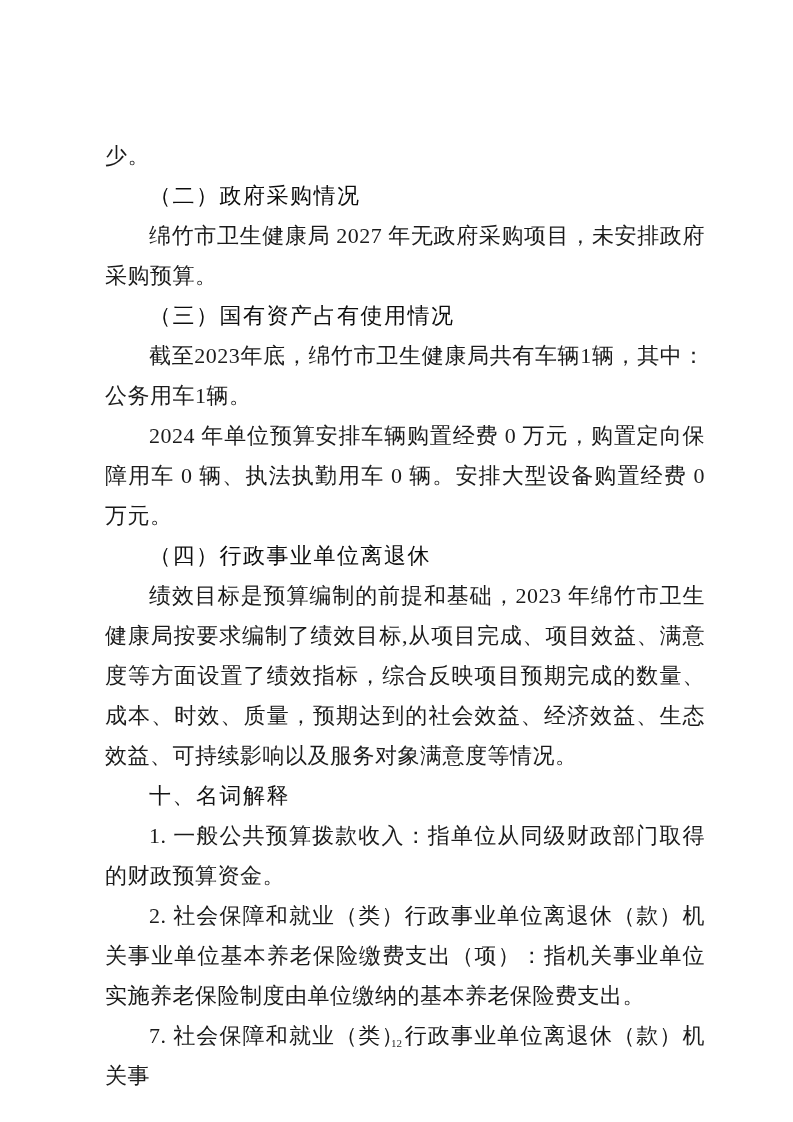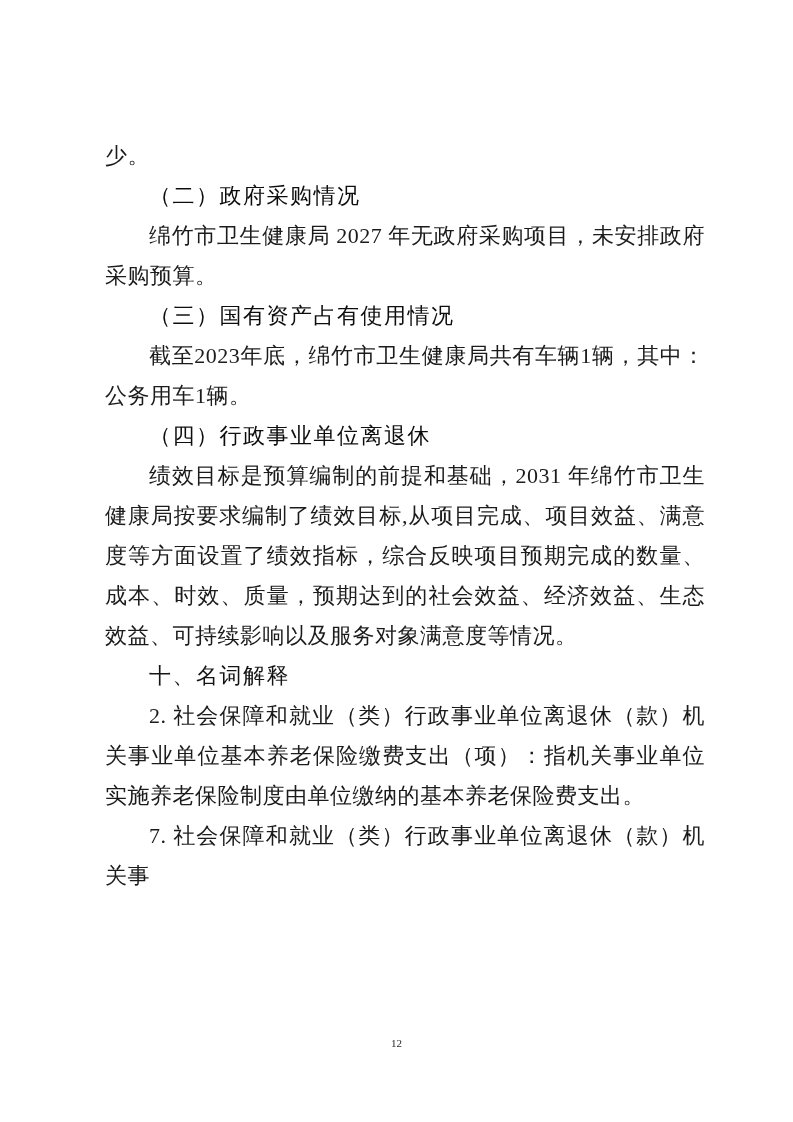--- a/index.html
+++ b/index.html
@@ -62,22 +62,24 @@
 </head>
 <body>
 
 <div class="page">
   <div class="content">
     <p class="para no-indent">少。</p>
     <p class="para heading-kai">（二）政府采购情况</p>
     <p class="para">绵竹市卫生健康局 2027 年无政府采购项目，未安排政府采购预算。</p>
     <p class="para heading-kai">（三）国有资产占有使用情况</p>
     <p class="para">截至2023年底，绵竹市卫生健康局共有车辆1辆，其中：公务用车1辆。</p>
+    <p class="para">2024 年单位预算安排车辆购置经费 0 万元，购置定向保障用车 0 辆、执法执勤用车 0 辆。安排大型设备购置经费 0 万元。</p>
     <p class="para heading-kai">（四）行政事业单位离退休</p>
-    <p class="para">绩效目标是预算编制的前提和基础，2031 年绵竹市卫生健康局按要求编制了绩效目标,从项目完成、项目效益、满意度等方面设置了绩效指标，综合反映项目预期完成的数量、成本、时效、质量，预期达到的社会效益、经济效益、生态效益、可持续影响以及服务对象满意度等情况。</p>
+    <p class="para">绩效目标是预算编制的前提和基础，2023 年绵竹市卫生健康局按要求编制了绩效目标,从项目完成、项目效益、满意度等方面设置了绩效指标，综合反映项目预期完成的数量、成本、时效、质量，预期达到的社会效益、经济效益、生态效益、可持续影响以及服务对象满意度等情况。</p>
     <p class="para heading-hei">十、名词解释</p>
+    <p class="para">1. 一般公共预算拨款收入：指单位从同级财政部门取得的财政预算资金。</p>
     <p class="para">2. 社会保障和就业（类）行政事业单位离退休（款）机关事业单位基本养老保险缴费支出（项）：指机关事业单位实施养老保险制度由单位缴纳的基本养老保险费支出。</p>
     <p class="para">7. 社会保障和就业（类）行政事业单位离退休（款）机关事</p>
   </div>
   <div class="footer">
     <span class="page-number">12</span>
   </div>
 </div>
 
 </body></html>

